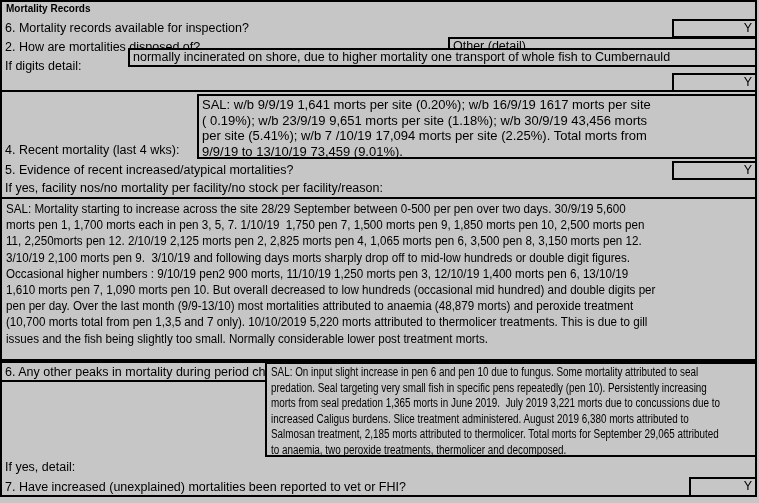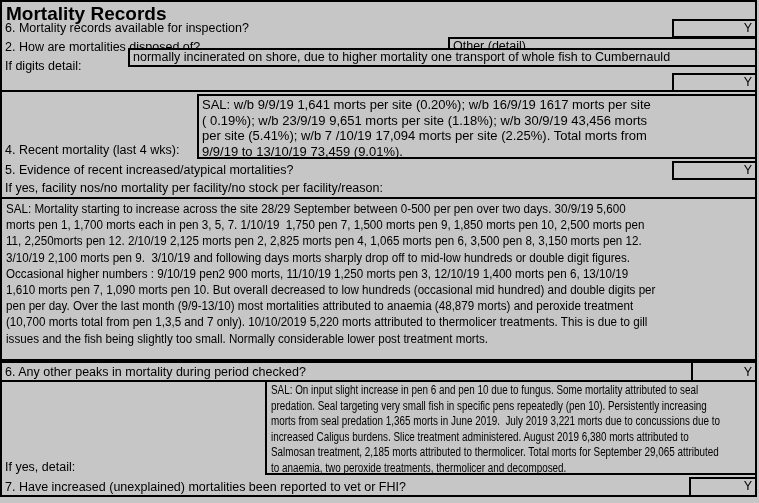--- a/index.html
+++ b/index.html
@@ -8,21 +8,21 @@
     background:#c6c6c6; color:#000;
     font-family:"Liberation Sans", sans-serif;
     font-size:12.5px; overflow:hidden;
   }
   .abs { position:absolute; }
   .line { position:absolute; background:#000; }
   .cell {
     position:absolute; border:2px solid #000; box-sizing:border-box;
     background:#c6c6c6; overflow:hidden;
   }
-  .title { font-weight:bold; font-size:19px; }
+  .title { font-weight:bold; font-size:10px; }
   .qlabel { white-space:nowrap; }
   .ansY { text-align:right; padding-right:3px; line-height:15px; }
   .pre { white-space:pre; }
   .q4text { font-size:13px; line-height:15.5px; padding:1px 0 0 3px; }
   .bigtext {
     position:absolute; left:4px; top:2px; width:806px;
     font-size:12.5px; line-height:16.2px;
     transform:scaleX(0.93); transform-origin:left top;
   }
   .q6text {
@@ -77,21 +77,21 @@
 (10,700 morts total from pen 1,3,5 and 7 only). 10/10/2019 5,220 morts attributed to thermolicer treatments. This is due to gill
 issues and the fish being slightly too small. Normally considerable lower post treatment morts.</div>
   </div>
 
   <div class="cell" style="left:0;top:361px;width:757px;height:21px;">
     <span class="abs qlabel" style="left:3px;top:2px;">6. Any other peaks in mortality during period checked?</span>
     <span class="rowdivider" style="left:689px;"></span>
     <span class="abs" style="right:3px;top:2px;">Y</span>
   </div>
 
-  <div class="cell" style="left:265px;top:380px;width:492px;height:95px;">
+  <div class="cell" style="left:265px;top:362px;width:492px;height:95px;">
     <div class="pre q6text">SAL: On input slight increase in pen 6 and pen 10 due to fungus. Some mortality attributed to seal
 predation. Seal targeting very small fish in specific pens repeatedly (pen 10). Persistently increasing
 morts from seal predation 1,365 morts in June 2019.  July 2019 3,221 morts due to concussions due to
 increased Caligus burdens. Slice treatment administered. August 2019 6,380 morts attributed to
 Salmosan treatment, 2,185 morts attributed to thermolicer. Total morts for September 29,065 attributed
 to anaemia, two peroxide treatments, thermolicer and decomposed.</div>
   </div>
   <div class="abs qlabel" style="left:5px;top:460px;">If yes, detail:</div>
 
   <div class="abs qlabel" style="left:5px;top:480px;">7. Have increased (unexplained) mortalities been reported to vet or FHI?</div>

